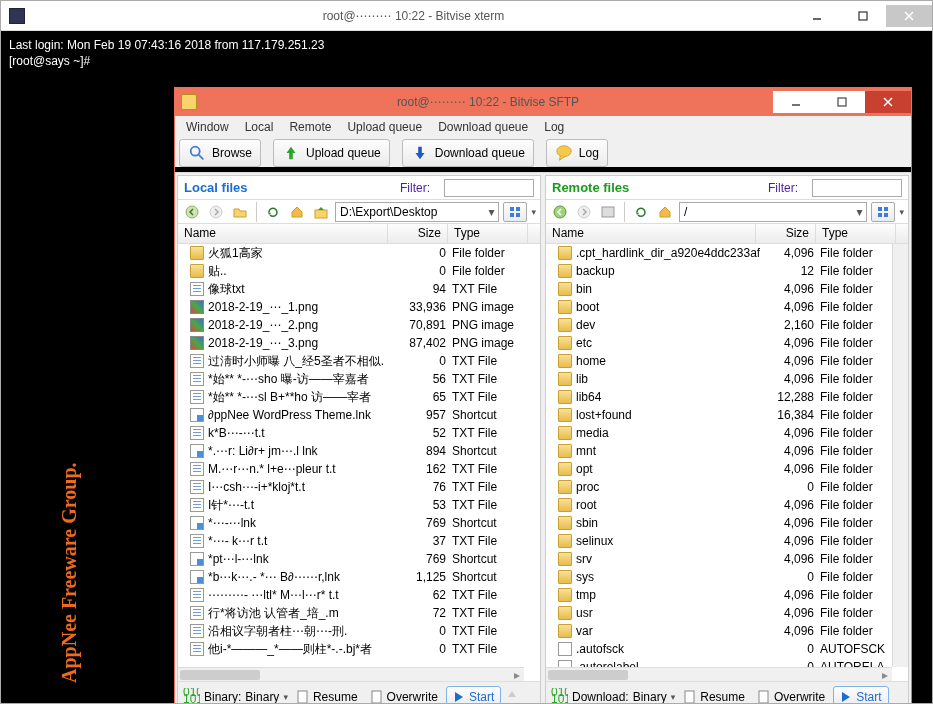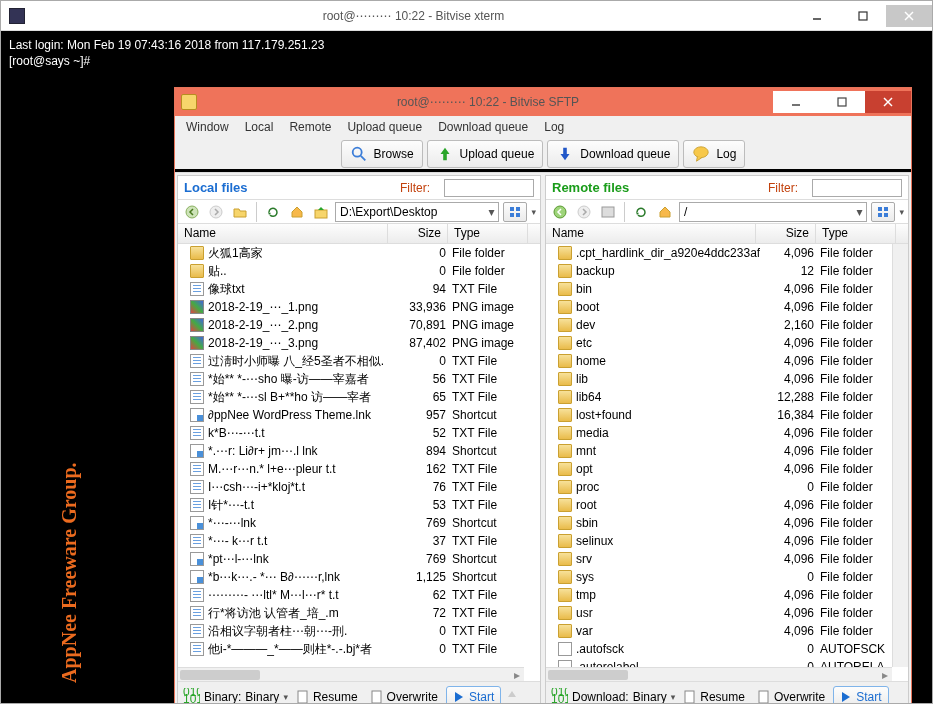--- a/index.html
+++ b/index.html
@@ -25,30 +25,30 @@
 .sftp-window { position: absolute; left: 173px; top: 56px; width: 738px; height: 628px; border: 1px solid #e7745a; background: #f0f0f0; display: flex; flex-direction: column; box-shadow: 0 0 10px rgba(0,0,0,.3); }
 .sftp-titlebar { height: 28px; background: #ef735a; display: flex; align-items: center; }
 .sftp-titlebar .icon { width: 16px; height: 16px; margin: 0 6px; background: #f7d56b; border: 1px solid #b88d20; border-radius: 2px; }
 .sftp-titlebar .title { flex: 1; text-align: center; color: #555; font-size: 12px; }
 .sftp-titlebar .winbtn { height: 22px; }
 .sftp-titlebar .winbtn.close { background: #c84030; color: #fff; }
 
 .menubar { height: 22px; background: #f0f0f0; display: flex; align-items: center; padding: 0 11px; gap: 16px; color:#333; }
 .menubar span { cursor: default; }
 
-.toolbar { height: 34px; background: #f0f0f0; display: flex; align-items: center; padding: 2px 4px; gap: 4px; border-bottom: 3px solid #000000; justify-content: center;}
+.toolbar { height: 34px; background: #f0f0f0; display: flex; align-items: center; padding: 2px 4px; gap: 12px; border-bottom: 5px solid #000000;}
 .tbtn { height: 28px; border: 1px solid #bcbcbc; border-radius: 3px; background: linear-gradient(#fdfdfd,#ebebeb); display: flex; align-items: center; padding: 0 8px; gap: 6px; }
 
 .panes { flex: 1; display: flex; border-top: 1px solid #ddd; }
 .pane { flex: 1; display: flex; flex-direction: column; border: 1px solid #ccc; margin: 2px; background: #fff; min-width: 0; }
 .pane-header { height: 24px; display: flex; align-items: center; padding: 0 6px; gap: 14px; border-bottom: 1px solid #ddd; }
 .pane-header .ptitle { font-weight: bold; font-size: 13px; }
 .pane-header.local .ptitle { color: #1b6dd1; }
 .pane-header.remote .ptitle { color: #1a9c1a; }
-.pane-header .filter-label { margin-left: auto; color:#c2410c; }
+.pane-header .filter-label { margin-left: auto; color:#4c1d95; }
 .pane-header input { width: 90px; height: 18px; border: 1px solid #aaa; padding: 0 3px; }
 
 .navbar { height: 24px; display: flex; align-items: center; padding: 0 4px; gap: 4px; border-bottom: 1px solid #ddd;}
 .nvbtn { width: 20px; height: 20px; border: 1px solid transparent; border-radius: 3px; display: flex; align-items: center; justify-content: center; }
 .nvbtn svg { width:14px; height:14px; }
 .path-input { flex:1; height: 20px; border: 1px solid #aaa; padding: 0 4px; font-size: 12px; background:#fff; display:flex; align-items:center; }
 .path-input .dd { margin-left:auto; color:#555; }
 .view-sel { width: 24px; height: 20px; border:1px solid #aaa; background:linear-gradient(#fdfdfd,#ebebeb); display:flex; align-items:center; justify-content:center; border-radius:2px; }
 .view-sel .grid { width:10px; height:10px; background:
   linear-gradient(#3b7dd8,#3b7dd8) 0 0/4px 4px no-repeat,

